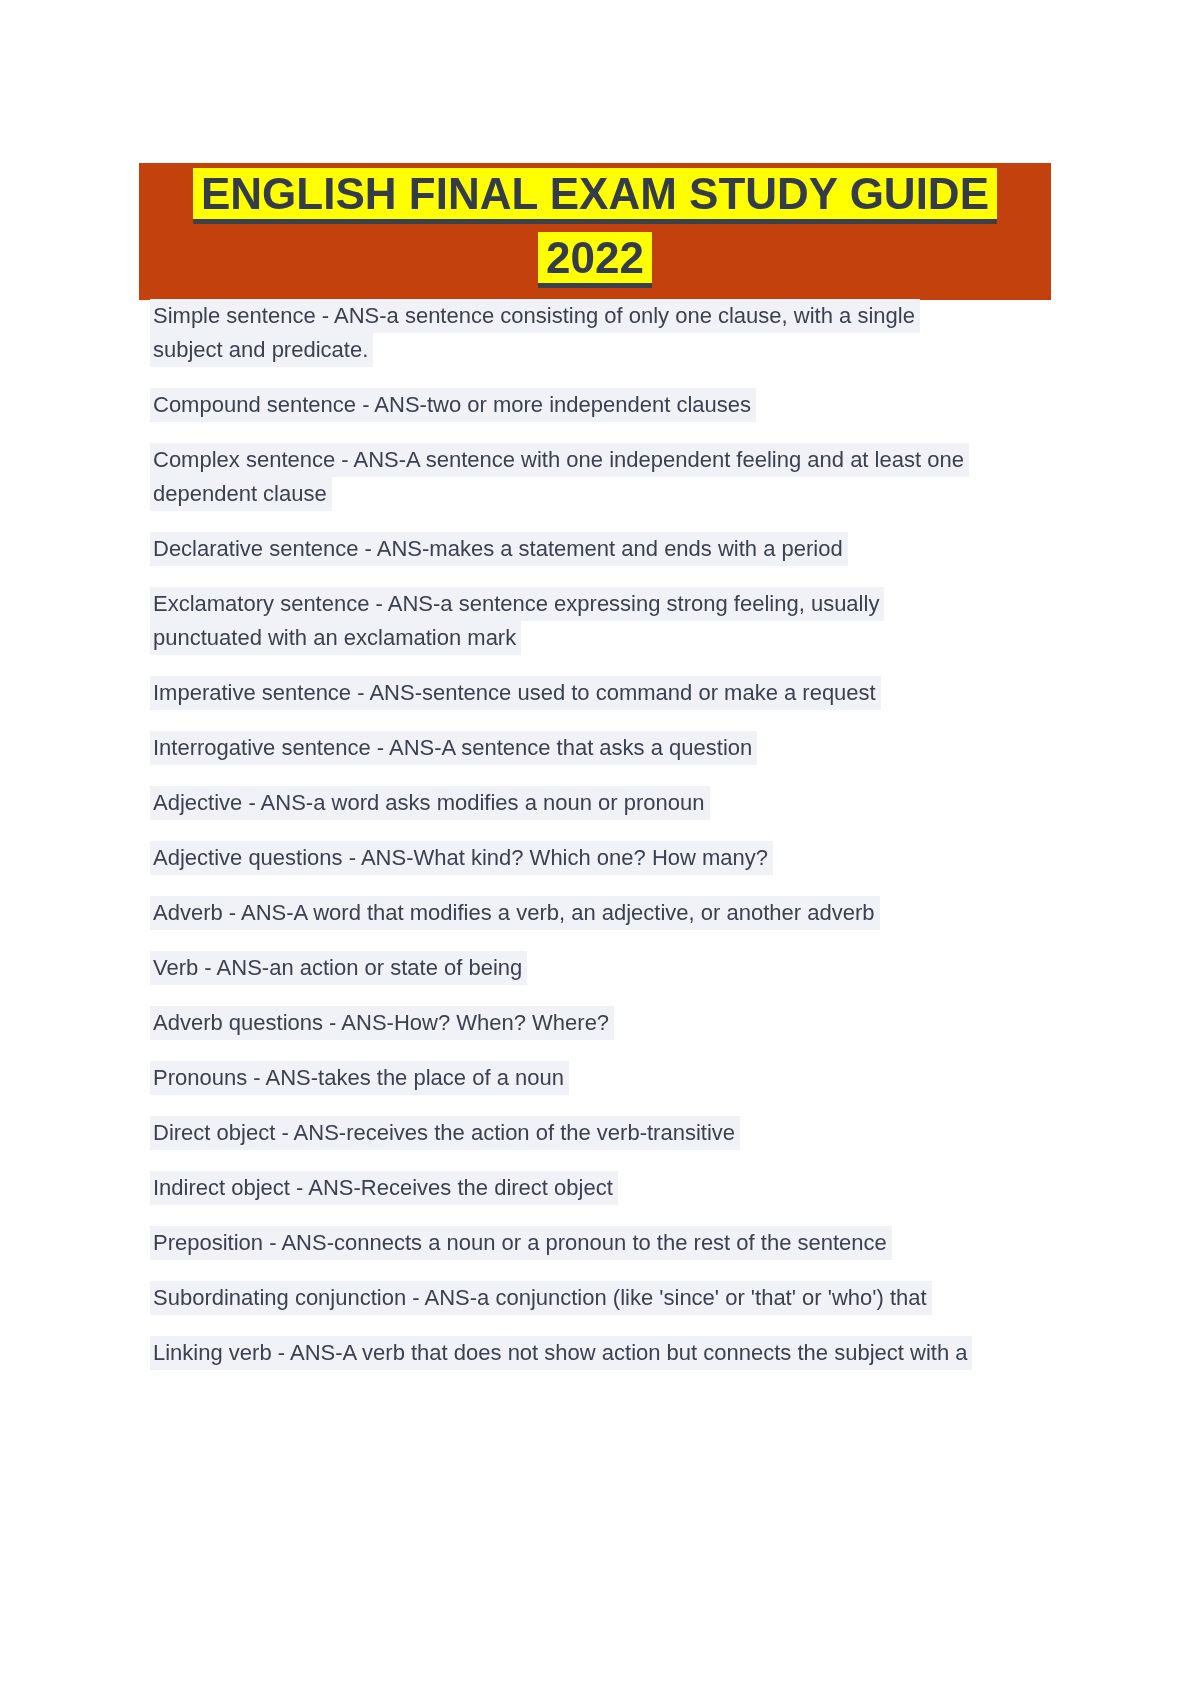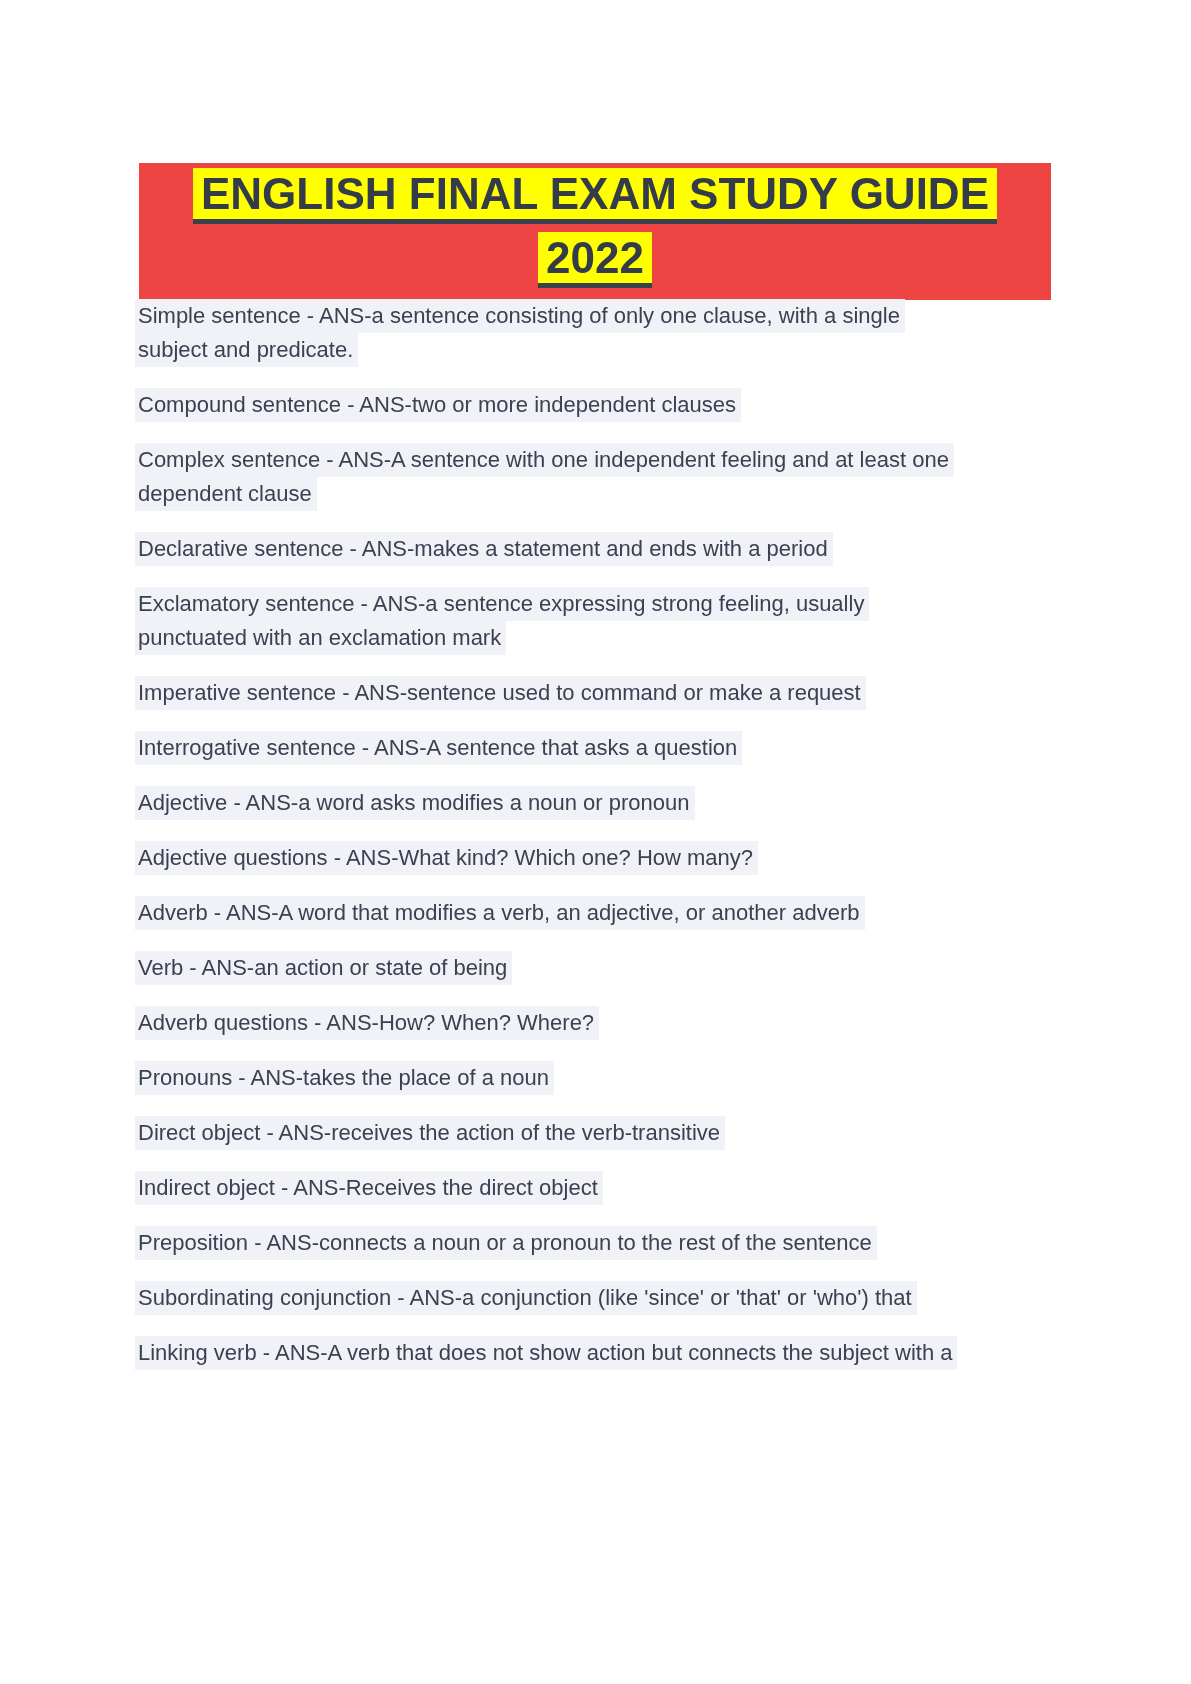--- a/index.html
+++ b/index.html
@@ -18,21 +18,21 @@
     position: relative;
     width: 1191px;
     height: 1684px;
     background: #ffffff;
   }
   .title-block {
     position: absolute;
     left: 139px;
     top: 163px;
     width: 912px;
-    background: #ef4444;
+    background: #c2410c;
     text-align: center;
     padding: 5px 0 4px 0;
   }
   .title-line {
     line-height: 56px;
     margin: 0;
   }
   .title-hl {
     display: inline-block;
     background: #ffff00;
@@ -57,20 +57,21 @@
     padding: 0;
   }
   .line {
     display: block;
   }
   .hl {
     display: inline-block;
     background: #f1f2f7;
     line-height: 34px;
     padding: 0 5px 0 3px;
+    margin-left: 15px;
   }
 </style>
 </head>
 <body>
 
 <div class="page">
 
   <div class="title-block">
     <div class="title-line"><span class="title-hl">ENGLISH FINAL EXAM STUDY GUIDE</span></div>
     <div class="title-line"><span class="title-hl">2022</span></div>

